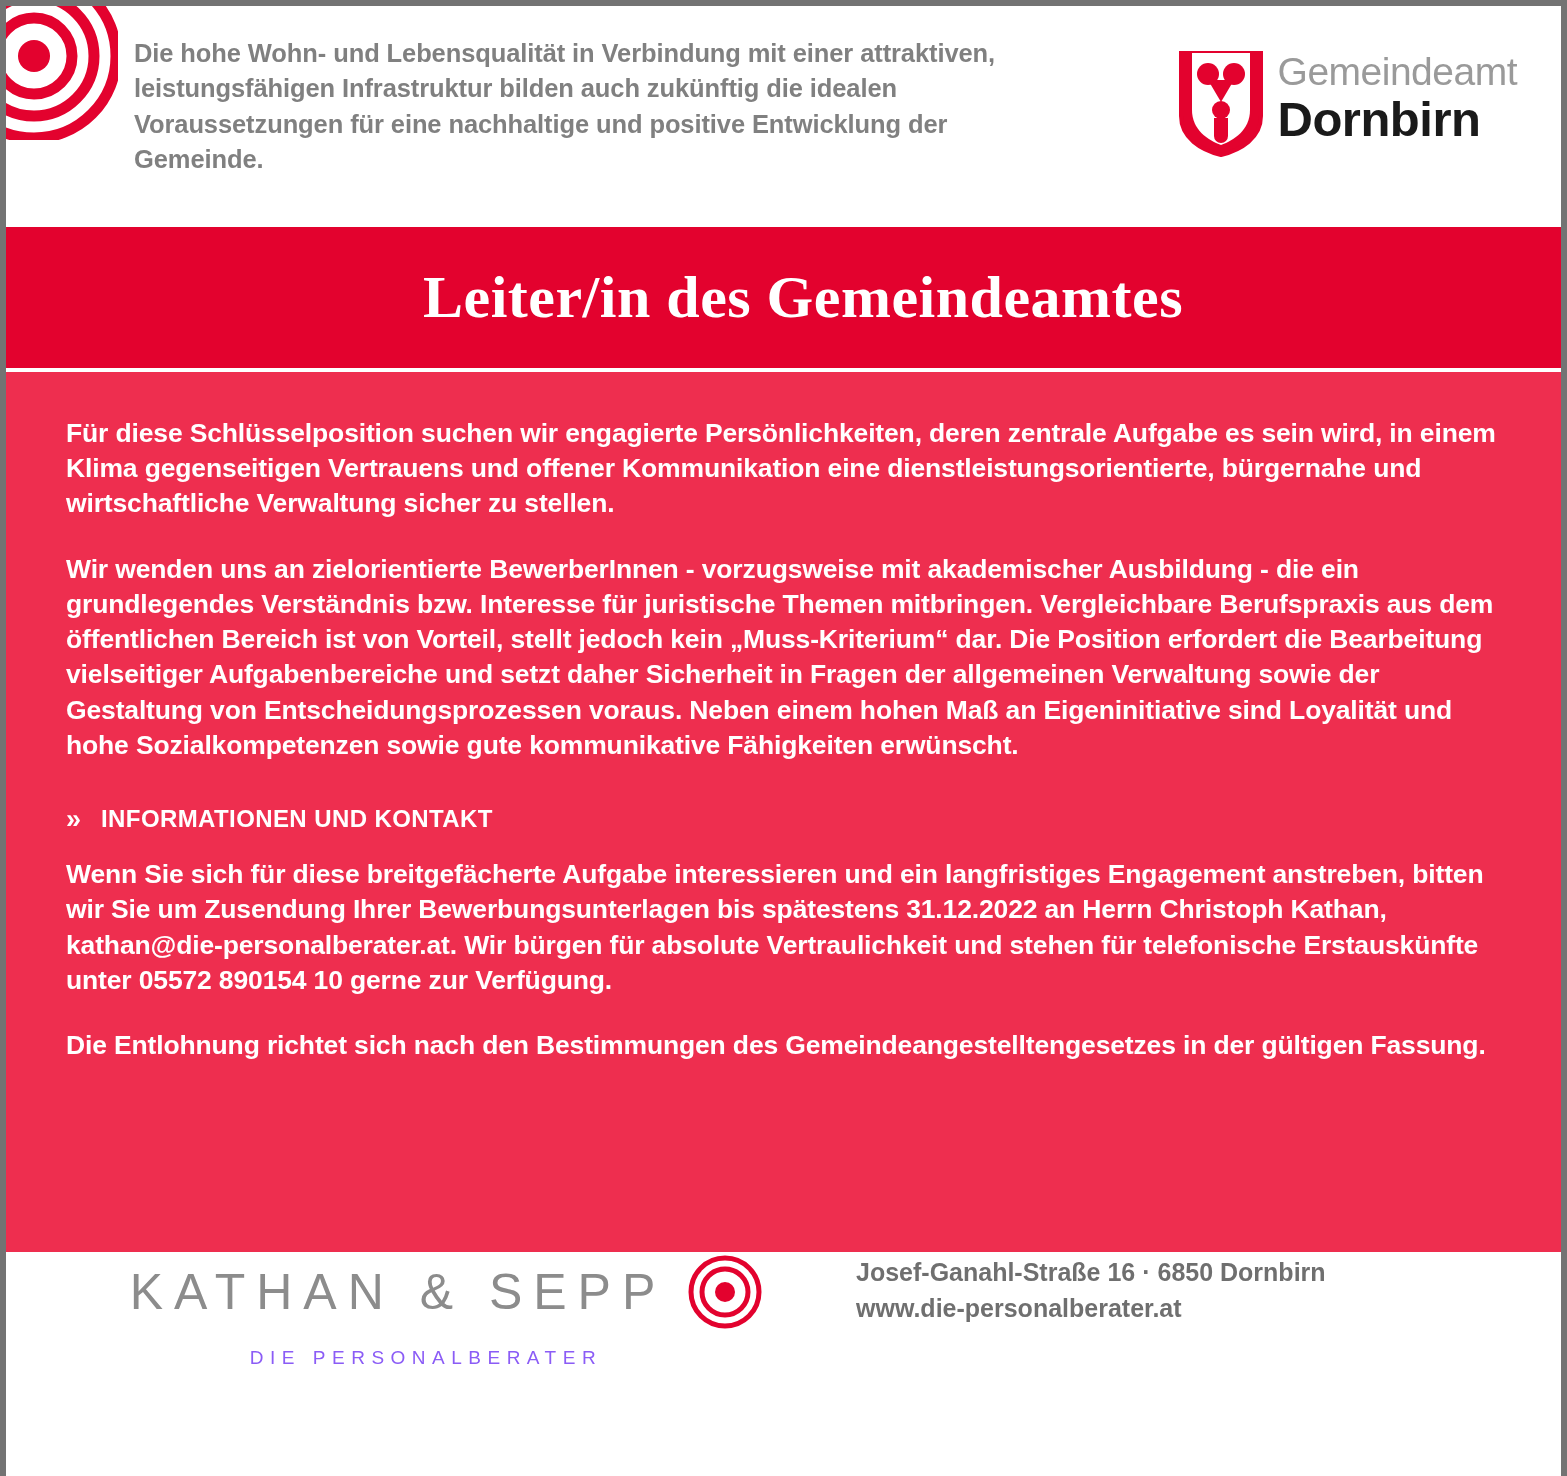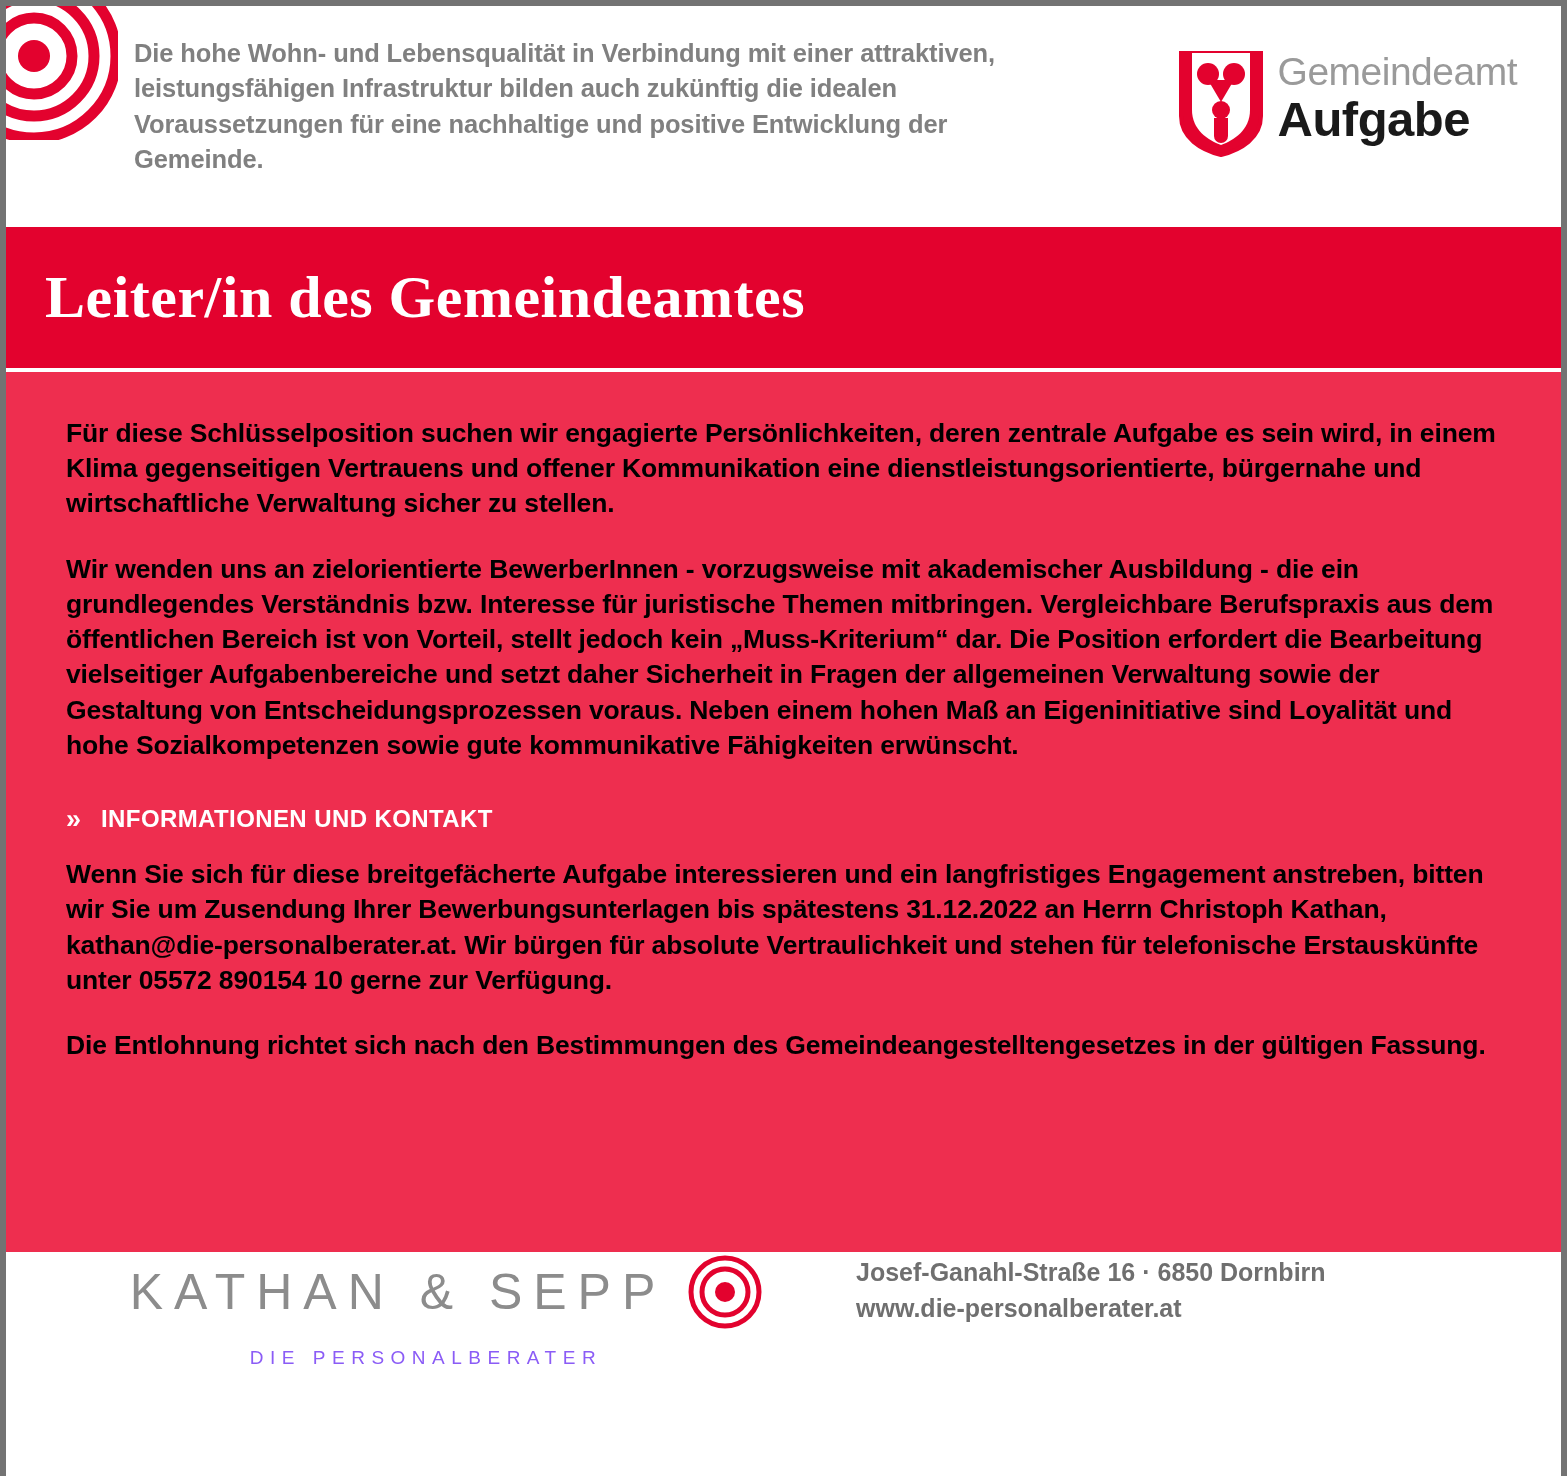--- a/index.html
+++ b/index.html
@@ -81,21 +81,21 @@
     letter-spacing: -0.5px;
     margin-top: 4px;
   }
 
   
   .title-bar {
     background: #e3022e;
     height: 148px;
     display: flex;
     align-items: center;
-    justify-content: flex-start;
+    justify-content: center;
     border-top: 3px solid #ffffff;
     border-bottom: 4px solid #ffffff;
     padding-left: 39px;
   }
   .title-bar h1 {
     margin: 0;
     font-family: "Liberation Serif", serif;
     font-size: 60px;
     font-weight: bold;
     color: #ffffff;
@@ -105,21 +105,21 @@
   
   .body-red {
     background: #ef3054;
     background: #ee2e4f;
     padding: 44px 60px 26px 60px;
     height: 880px;
     position: relative;
   }
   .body-red p {
     margin: 0 0 30px 0;
-    color: #000000;
+    color: #ffffff;
     font-size: 26.5px;
     font-weight: bold;
     line-height: 1.33;
     letter-spacing: -0.15px;
   }
   .section-head {
     display: flex;
     align-items: center;
     margin: 42px 0 24px 0;
   }
@@ -215,21 +215,21 @@
         <path d="M3 3 H83 V66 C83 88 63 100 43 105 C23 100 3 88 3 66 Z" fill="#e3022e" stroke="#e3022e" stroke-width="4"></path>
         <path d="M14 3 H72 V60 C72 80 56 90 43 95 C30 90 14 80 14 60 Z" fill="#ffffff"></path>
         <circle cx="30" cy="24" r="11" fill="#e3022e"></circle>
         <circle cx="56" cy="24" r="11" fill="#e3022e"></circle>
         <path d="M30 30 L43 52 L56 30 Z" fill="#e3022e"></path>
         <circle cx="43" cy="60" r="9" fill="#e3022e"></circle>
         <path d="M36 68 h14 v18 a7 7 0 0 1 -14 0 Z" fill="#e3022e"></path>
       </svg>
       <div class="logo-text">
         <div class="logo-line1">Gemeindeamt</div>
-        <div class="logo-line2">Aufgabe</div>
+        <div class="logo-line2">Dornbirn</div>
       </div>
     </div>
   </div>
 
   <div class="title-bar">
     <h1>Leiter/in des Gemeindeamtes</h1>
   </div>
 
   <div class="body-red">
     <p>Für diese Schlüsselposition suchen wir engagierte Persönlichkeiten, deren zentrale Aufgabe es sein wird, in einem Klima gegenseitigen Vertrauens und offener Kommunikation eine dienstleistungsorientierte, bürgernahe und wirtschaftliche Verwaltung sicher zu stellen.</p>

